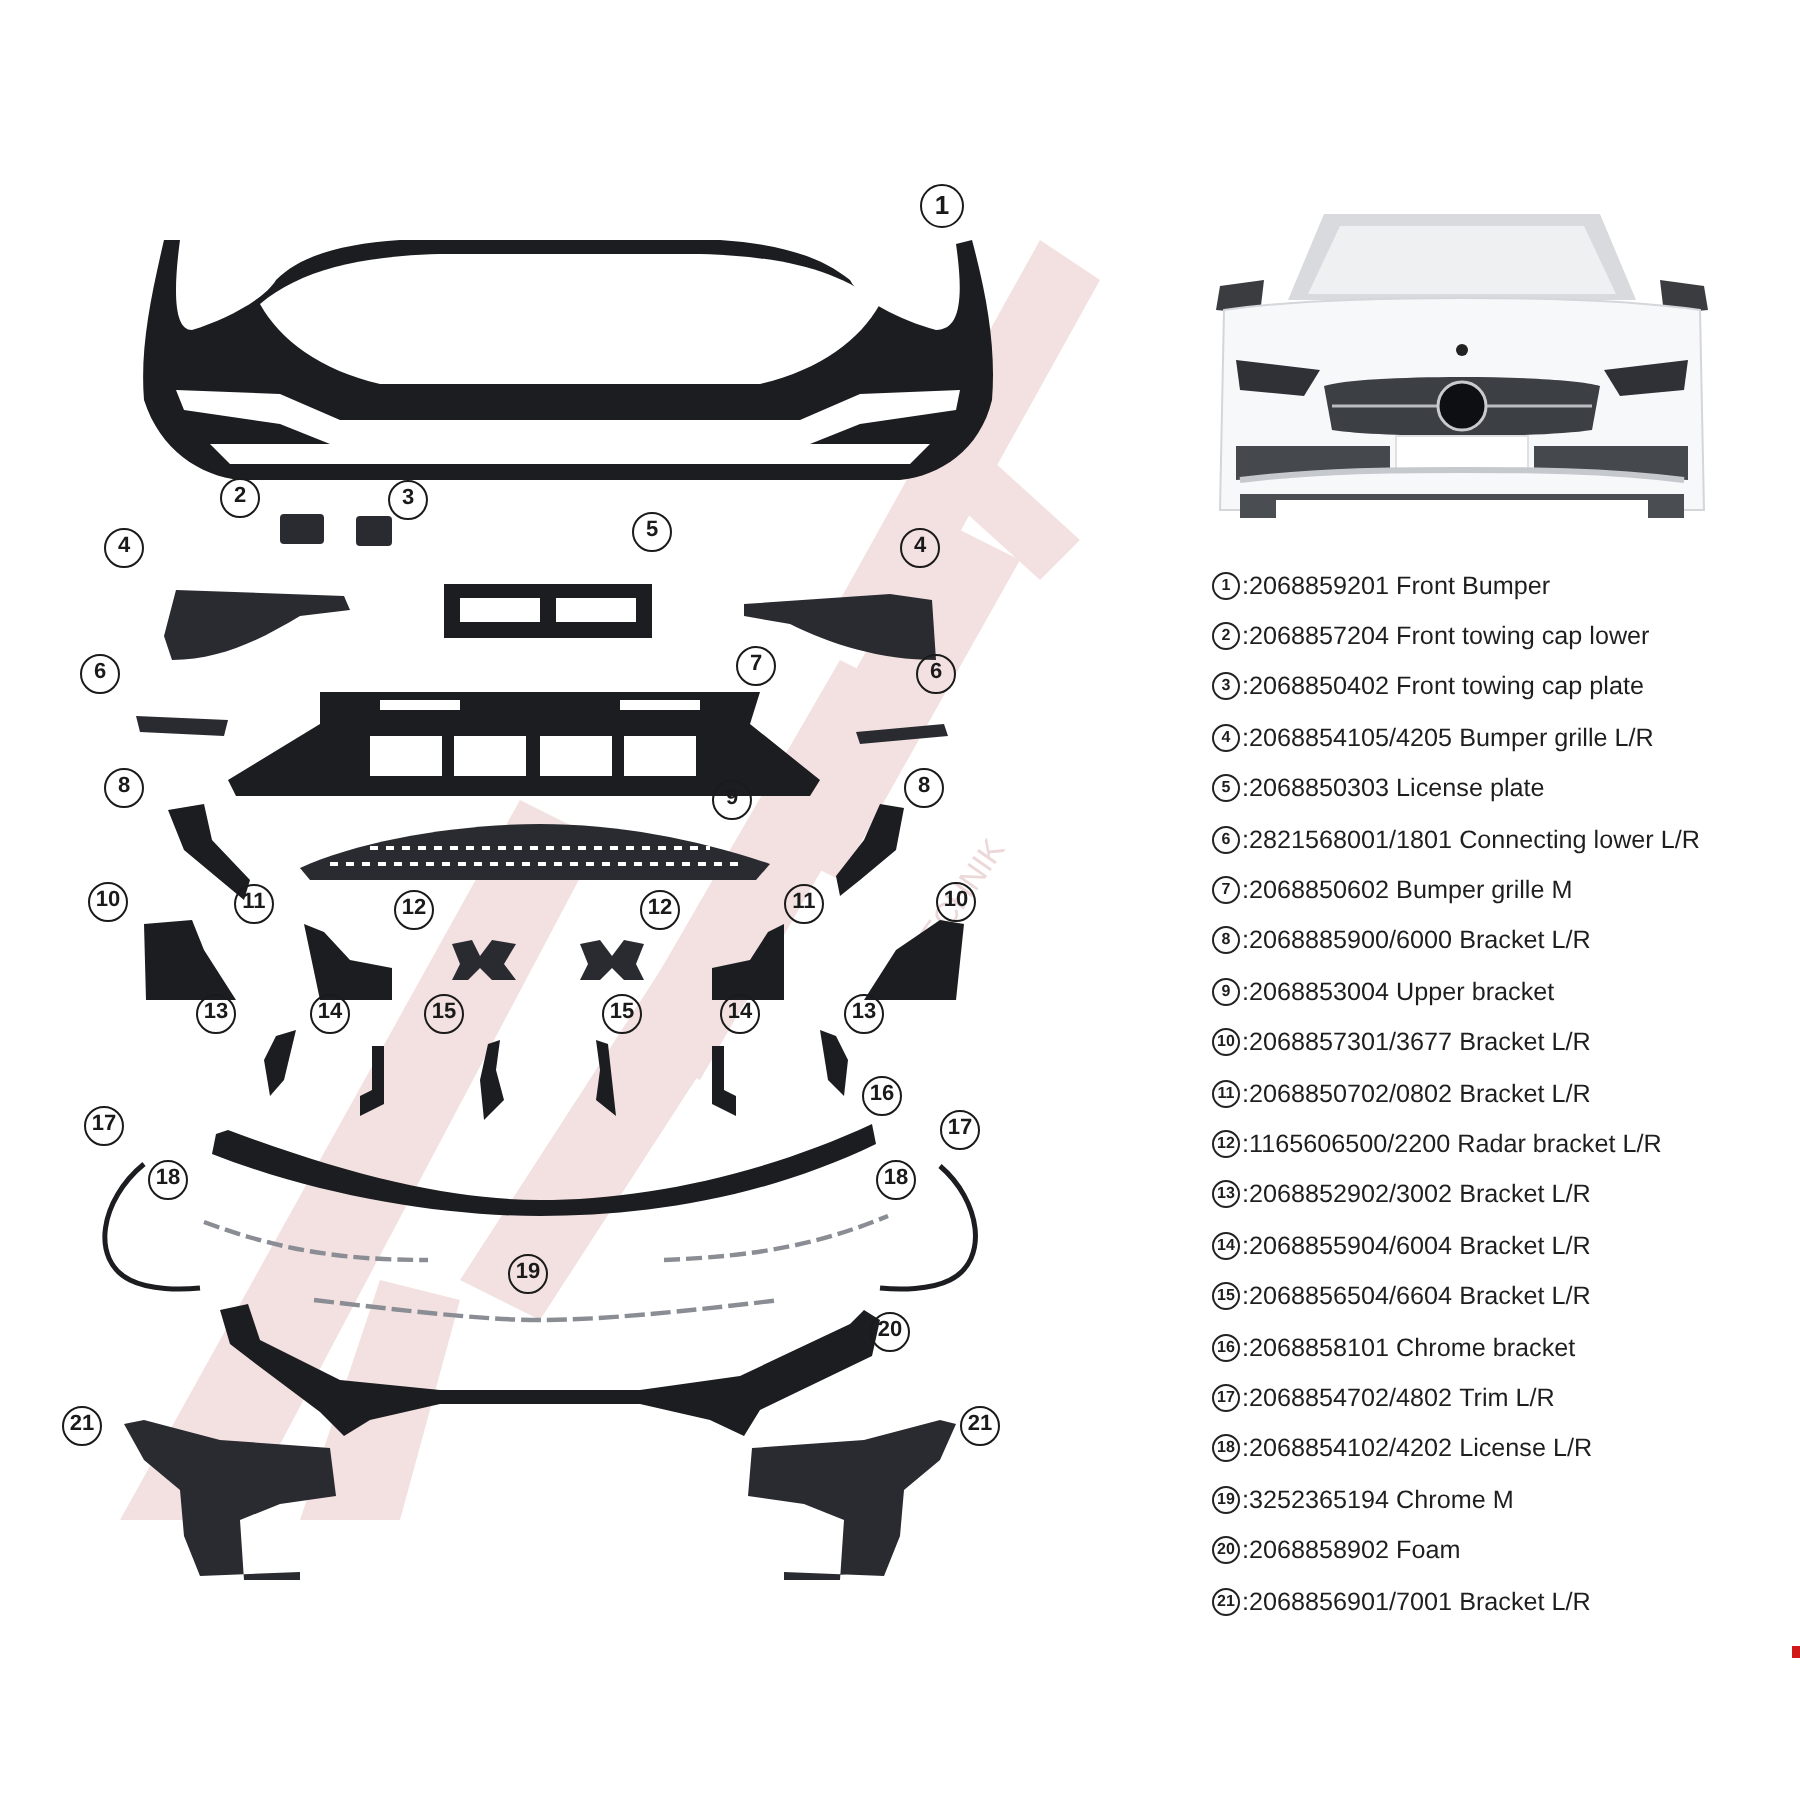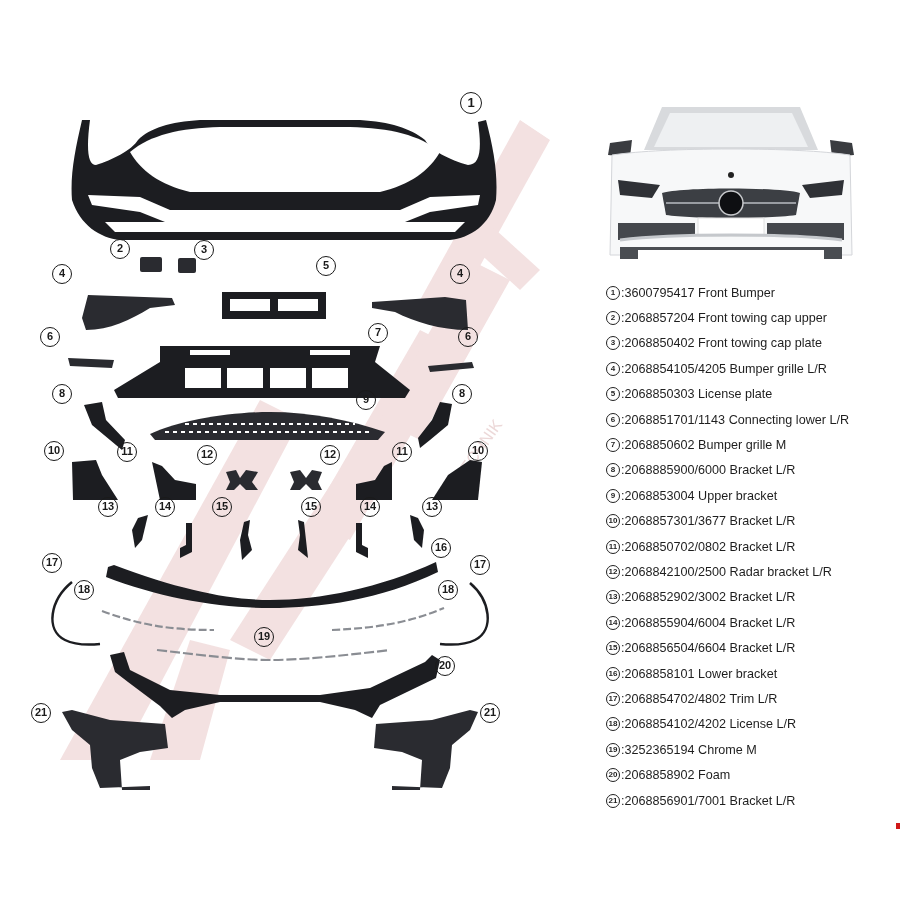--- a/index.html
+++ b/index.html
@@ -163,30 +163,30 @@
   <rect x="98" y="123" width="66" height="18" fill="#ffffff" stroke="#e0e0e0"></rect>
   <path d="M20,145 C60,140 100,140 131,140 C162,140 202,140 242,145" fill="none" stroke="#c5c8cc" stroke-width="3"></path>
   <rect x="20" y="152" width="222" height="12" fill="#4a4d52"></rect>
   <rect x="38" y="155" width="186" height="9" fill="#ffffff"></rect>
 </svg>
 
 <div class="parts-list" id="parts-list">
     <div class="pl-row">
       <span class="pl-num">1</span>
       <span>:</span>
-      <span>3600795417</span>
+      <span>2068859201</span>
       <span>&nbsp;</span>
       <span>Front Bumper</span>
     </div>
     <div class="pl-row">
       <span class="pl-num">2</span>
       <span>:</span>
       <span>2068857204</span>
       <span>&nbsp;</span>
-      <span>Front towing cap upper</span>
+      <span>Front towing cap lower</span>
     </div>
     <div class="pl-row">
       <span class="pl-num">3</span>
       <span>:</span>
       <span>2068850402</span>
       <span>&nbsp;</span>
       <span>Front towing cap plate</span>
     </div>
     <div class="pl-row">
       <span class="pl-num">4</span>
@@ -198,21 +198,21 @@
     <div class="pl-row">
       <span class="pl-num">5</span>
       <span>:</span>
       <span>2068850303</span>
       <span>&nbsp;</span>
       <span>License plate</span>
     </div>
     <div class="pl-row">
       <span class="pl-num">6</span>
       <span>:</span>
-      <span>2068851701/1143</span>
+      <span>2821568001/1801</span>
       <span>&nbsp;</span>
       <span>Connecting lower L/R</span>
     </div>
     <div class="pl-row">
       <span class="pl-num">7</span>
       <span>:</span>
       <span>2068850602</span>
       <span>&nbsp;</span>
       <span>Bumper grille M</span>
     </div>
@@ -240,21 +240,21 @@
     <div class="pl-row">
       <span class="pl-num">11</span>
       <span>:</span>
       <span>2068850702/0802</span>
       <span>&nbsp;</span>
       <span>Bracket L/R</span>
     </div>
     <div class="pl-row">
       <span class="pl-num">12</span>
       <span>:</span>
-      <span>2068842100/2500</span>
+      <span>1165606500/2200</span>
       <span>&nbsp;</span>
       <span>Radar bracket L/R</span>
     </div>
     <div class="pl-row">
       <span class="pl-num">13</span>
       <span>:</span>
       <span>2068852902/3002</span>
       <span>&nbsp;</span>
       <span>Bracket L/R</span>
     </div>
@@ -270,21 +270,21 @@
       <span>:</span>
       <span>2068856504/6604</span>
       <span>&nbsp;</span>
       <span>Bracket L/R</span>
     </div>
     <div class="pl-row">
       <span class="pl-num">16</span>
       <span>:</span>
       <span>2068858101</span>
       <span>&nbsp;</span>
-      <span>Lower bracket</span>
+      <span>Chrome bracket</span>
     </div>
     <div class="pl-row">
       <span class="pl-num">17</span>
       <span>:</span>
       <span>2068854702/4802</span>
       <span>&nbsp;</span>
       <span>Trim L/R</span>
     </div>
     <div class="pl-row">
       <span class="pl-num">18</span>

